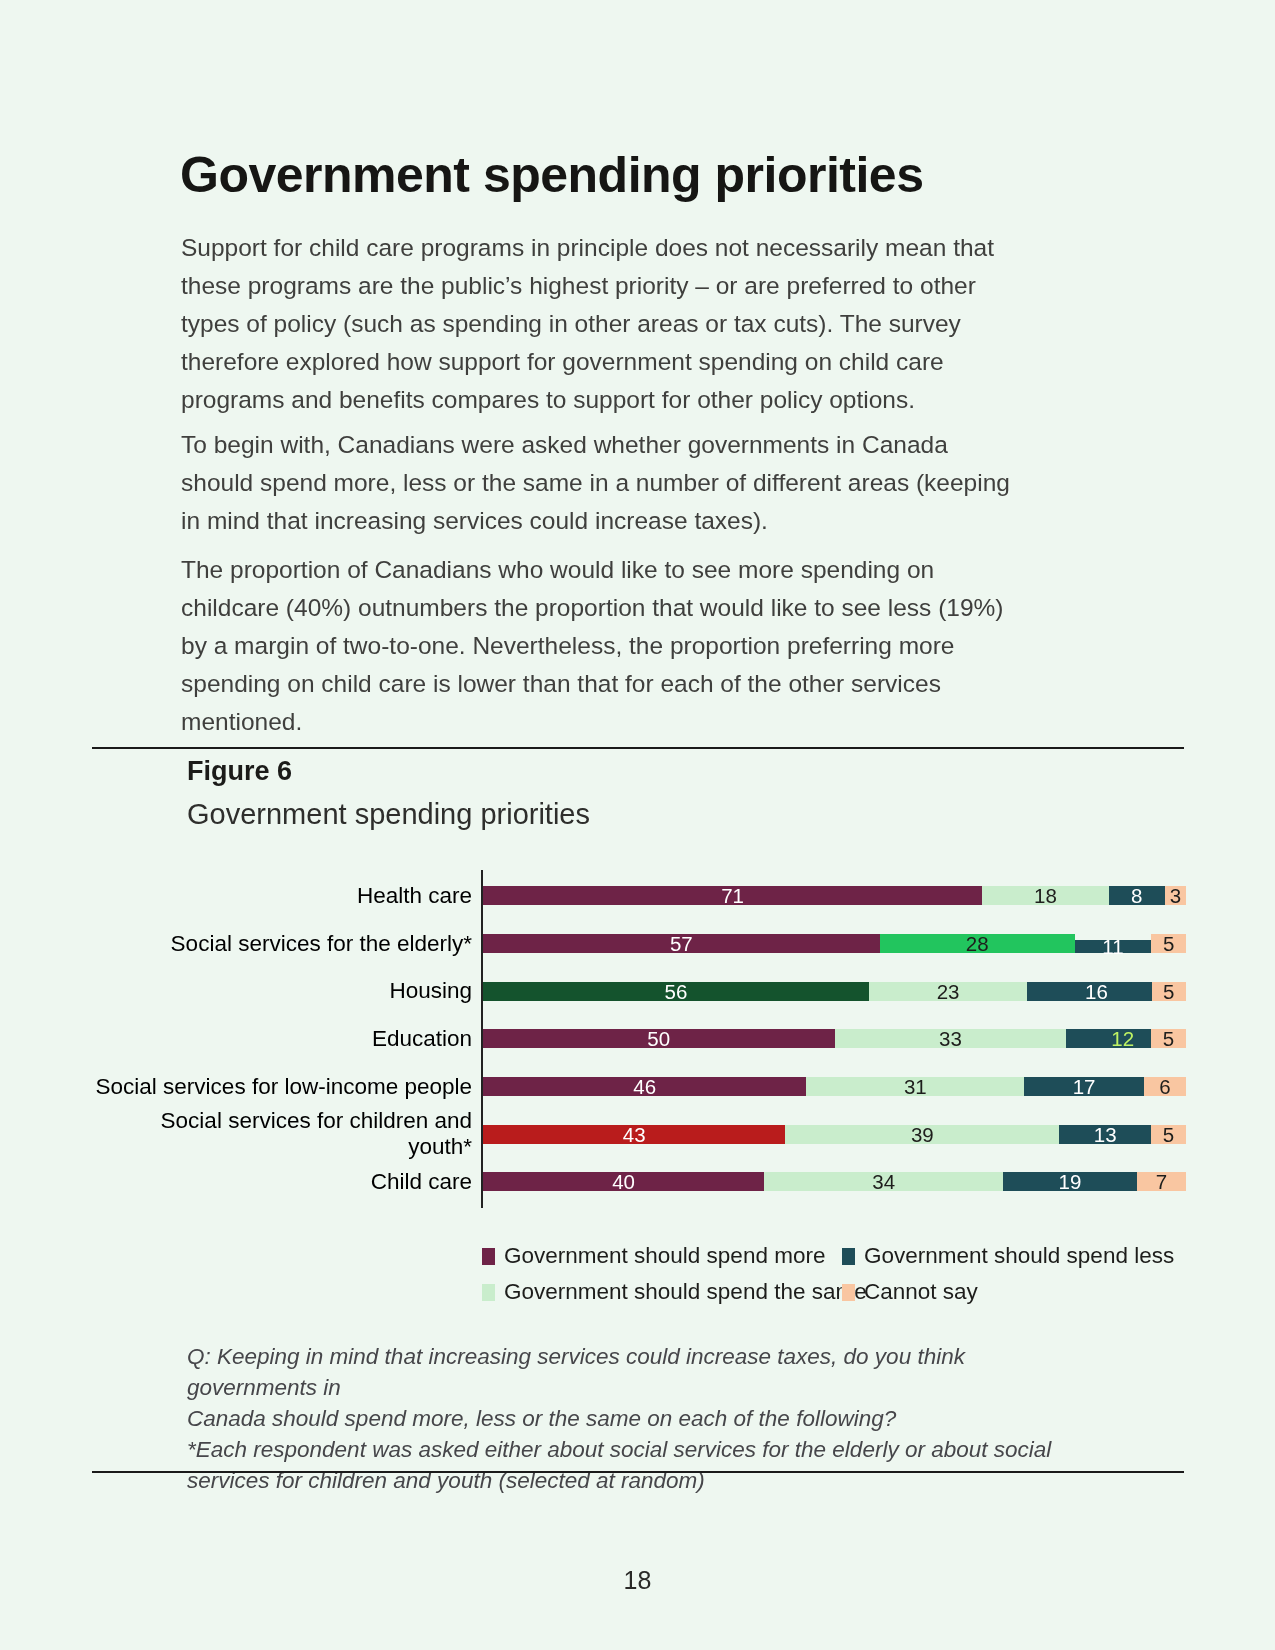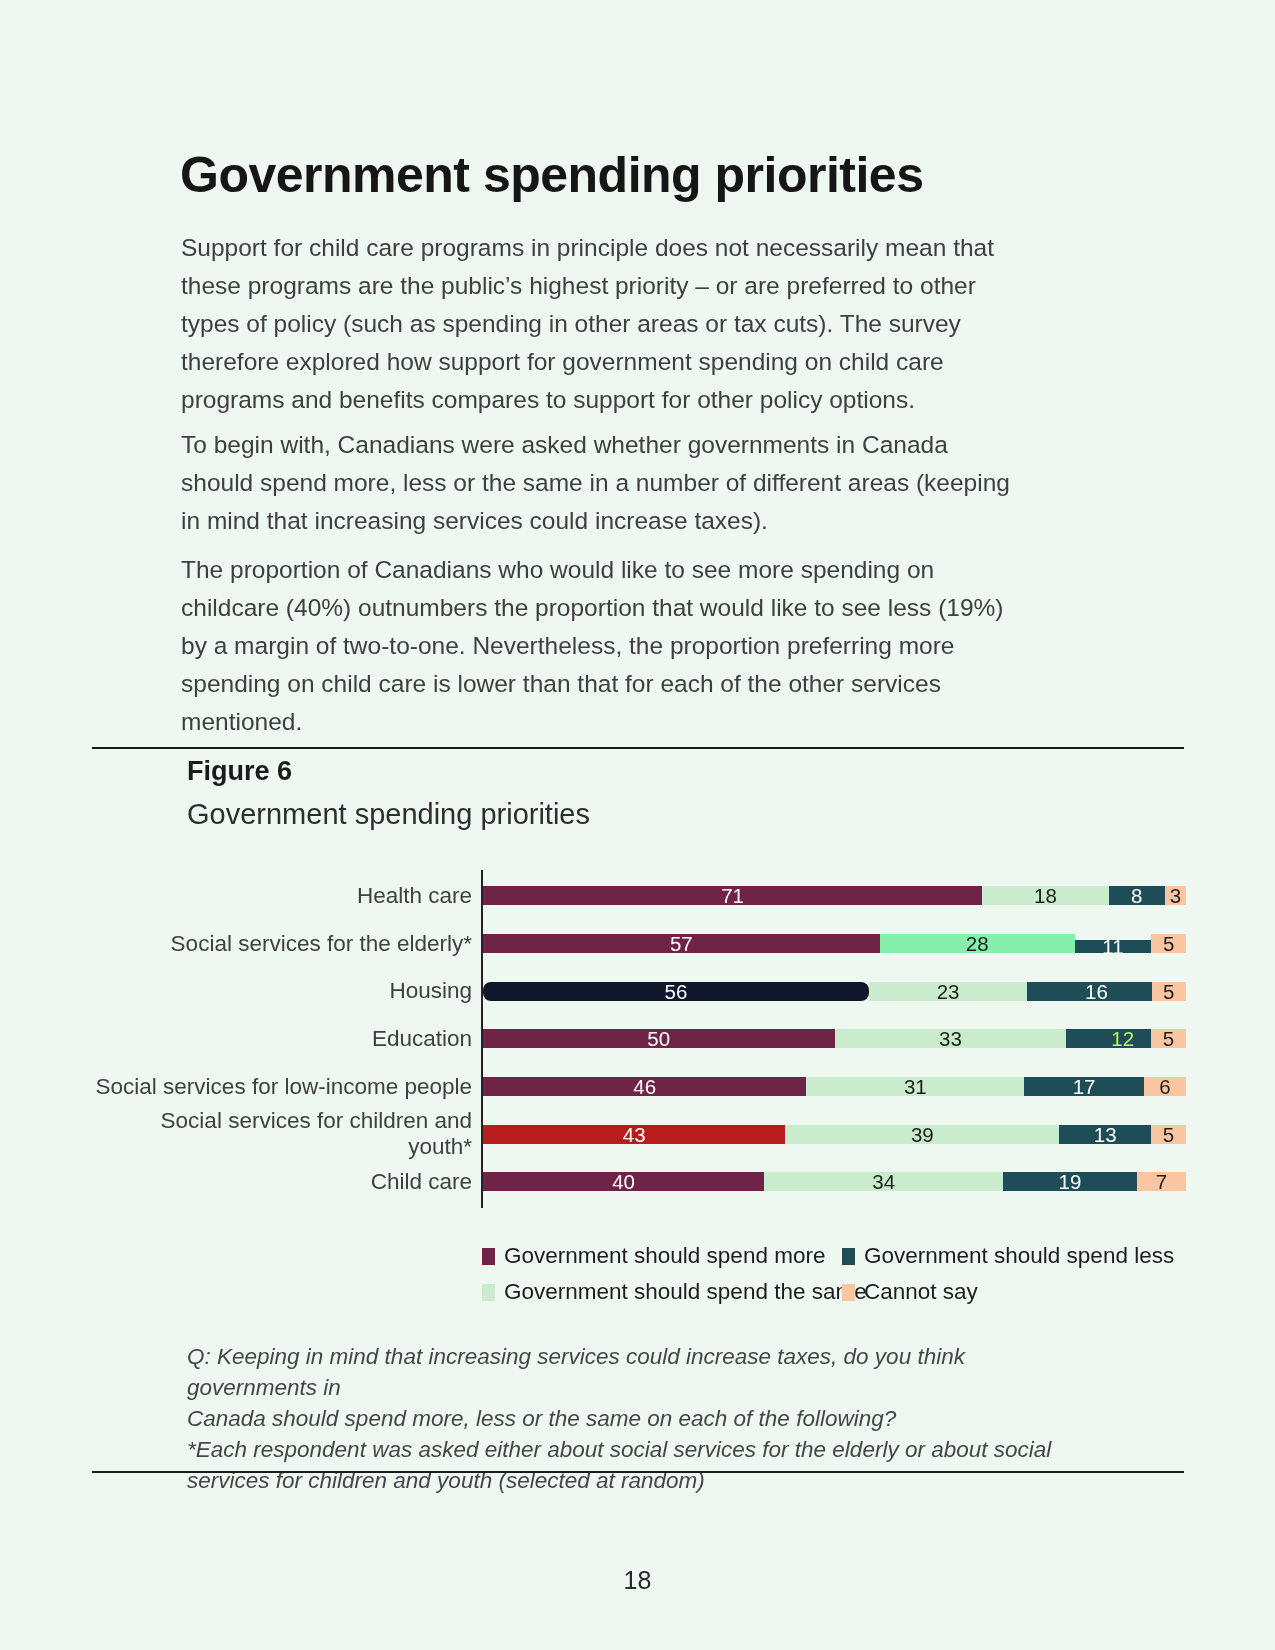--- a/index.html
+++ b/index.html
@@ -44,21 +44,21 @@
     background:#222;
   }
   .chart-rows{
     position:absolute;left:91px;top:872px;width:1095px;
   }
   .chart-row{
     display:flex;align-items:center;height:47.7px;
   }
   .row-label{
     width:381px;padding-right:10px;flex:none;
-    text-align:right;font-size:22.5px;color:#404040;line-height:26px;
+    text-align:right;font-size:22.5px;color:#000000;line-height:26px;
   }
   .row-track{
     flex:1;margin-left:1px;
   }
   .row-bar{
     display:flex;height:19px;width:100%;
   }
   .seg{
     display:flex;align-items:center;justify-content:center;
     overflow:visible;min-width:0;
@@ -131,37 +131,37 @@
           </div>
         </div>
       </div>
       <div class="chart-row">
         <div class="row-label">Social services for the elderly*</div>
         <div class="row-track">
           <div class="row-bar">
             <div class="seg" style="background: rgb(110, 35, 71); flex-grow: 57; flex-basis: 0px;">
               <span style="color: rgb(255, 255, 255);">57</span>
             </div>
-            <div class="seg" style="background: #86efac; flex-grow: 28; flex-basis: 0px;">
+            <div class="seg" style="background: #22c55e; flex-grow: 28; flex-basis: 0px;">
               <span style="color: rgb(30, 30, 28);">28</span>
             </div>
             <div class="seg" style="background: rgb(30, 77, 88); flex-grow: 11; flex-basis: 0px; margin-top: 6px;">
               <span style="color: rgb(255, 255, 255);">11</span>
             </div>
             <div class="seg" style="background: rgb(249, 198, 161); flex-grow: 5; flex-basis: 0px;">
               <span style="color: rgb(30, 30, 28);">5</span>
             </div>
           </div>
         </div>
       </div>
       <div class="chart-row">
         <div class="row-label">Housing</div>
         <div class="row-track">
           <div class="row-bar">
-            <div class="seg" style="background: #0f172a; flex-grow: 56; flex-basis: 0px; border-radius: 8px;">
+            <div class="seg" style="background: #14532d; flex-grow: 56; flex-basis: 0px;">
               <span style="color: rgb(255, 255, 255);">56</span>
             </div>
             <div class="seg" style="background: rgb(201, 237, 204); flex-grow: 23; flex-basis: 0px;">
               <span style="color: rgb(30, 30, 28);">23</span>
             </div>
             <div class="seg" style="background: rgb(30, 77, 88); flex-grow: 16; flex-basis: 0px; padding-left: 14px;">
               <span style="color: rgb(255, 255, 255);">16</span>
             </div>
             <div class="seg" style="background: rgb(249, 198, 161); flex-grow: 5; flex-basis: 0px;">
               <span style="color: rgb(30, 30, 28);">5</span>

